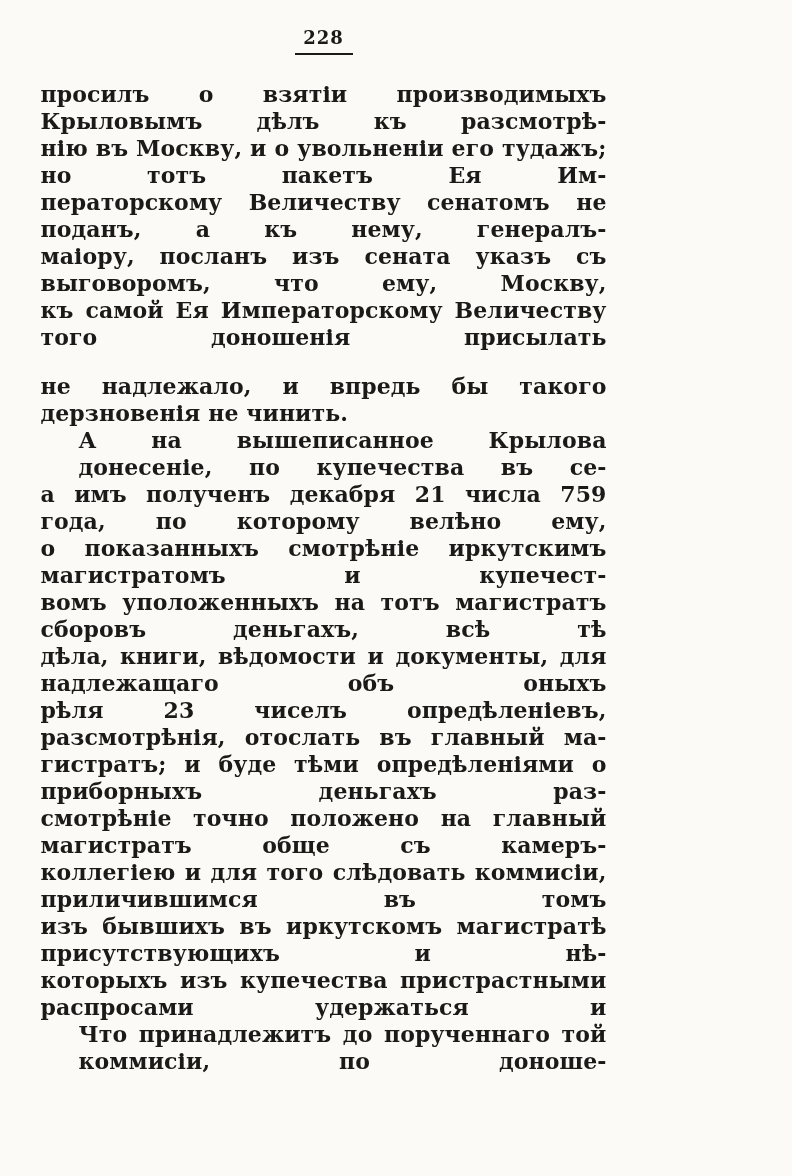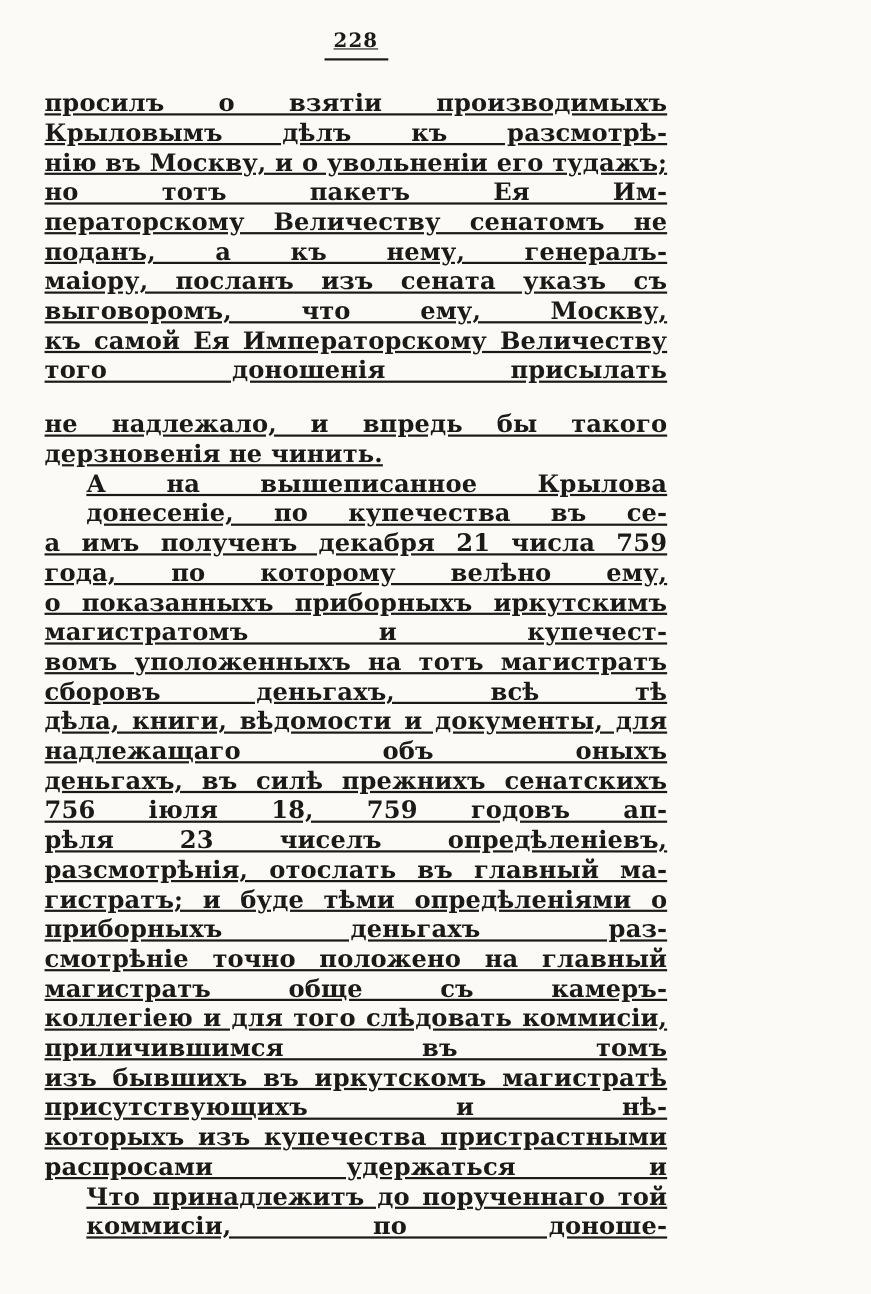--- a/index.html
+++ b/index.html
@@ -16,21 +16,20 @@
     height: 1176px;
     background: var(--paper);
     font-family: "DejaVu Serif", "Liberation Serif", serif;
     color: var(--ink);
     overflow: hidden;
   }
   .page {
     width: 647px;
     height: 1176px;
     position: relative;
-    text-decoration: underline;
   }
   .page-header {
     padding-top: 27px;
     text-align: center;
   }
   .page-number {
     font-size: 18px;
     font-weight: bold;
     letter-spacing: 1px;
     line-height: 22px;
@@ -80,24 +79,23 @@
         <div class="line">просилъ о взятіи производимыхъ Крыловымъ дѣлъ къ разсмотрѣ-</div>
         <div class="line">нію въ Москву, и о увольненіи его тудажъ; но тотъ пакетъ Ея Им-</div>
         <div class="line">ператорскому Величеству сенатомъ не поданъ, а къ нему, генералъ-</div>
         <div class="line">маіору, посланъ изъ сената указъ съ выговоромъ, что ему, Москву,</div>
         <div class="line">къ самой Ея Императорскому Величеству того доношенія присылать</div>
         <div class="line last">не надлежало, и впредь бы такого дерзновенія не чинить.</div>
       </div>
       <div class="paragraph">
         <div class="line indent">А на вышеписанное Крылова донесеніе, по купечества въ се-</div>
         <div class="line">а имъ полученъ декабря 21 числа 759 года, по которому велѣно ему,</div>
-        <div class="line">о показанныхъ приборныхъ иркутскимъ магистратомъ и купечест-</div>
+        <div class="line">о показанныхъ смотрѣніе иркутскимъ магистратомъ и купечест-</div>
         <div class="line">вомъ уположенныхъ на тотъ магистратъ сборовъ деньгахъ, всѣ тѣ</div>
         <div class="line">дѣла, книги, вѣдомости и документы, для надлежащаго объ оныхъ</div>
-        <div class="line">деньгахъ, въ силѣ прежнихъ сенатскихъ 756 іюля 18, 759 годовъ ап-</div>
         <div class="line">рѣля 23 чиселъ опредѣленіевъ, разсмотрѣнія, отослать въ главный ма-</div>
         <div class="line">гистратъ; и буде тѣми опредѣленіями о приборныхъ деньгахъ раз-</div>
         <div class="line">смотрѣніе точно положено на главный магистратъ обще съ камеръ-</div>
         <div class="line">коллегіею и для того слѣдовать коммисіи, приличившимся въ томъ</div>
         <div class="line">изъ бывшихъ въ иркутскомъ магистратѣ присутствующихъ и нѣ-</div>
         <div class="line">которыхъ изъ купечества пристрастными распросами удержаться и</div>
       </div>
       <div class="paragraph">
         <div class="line indent">Что принадлежитъ до порученнаго той коммисіи, по доноше-</div>
       </div>

